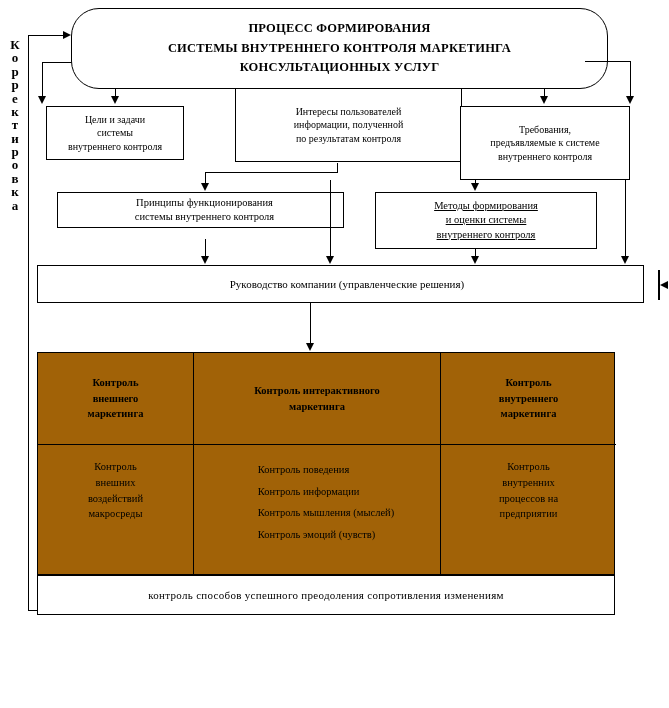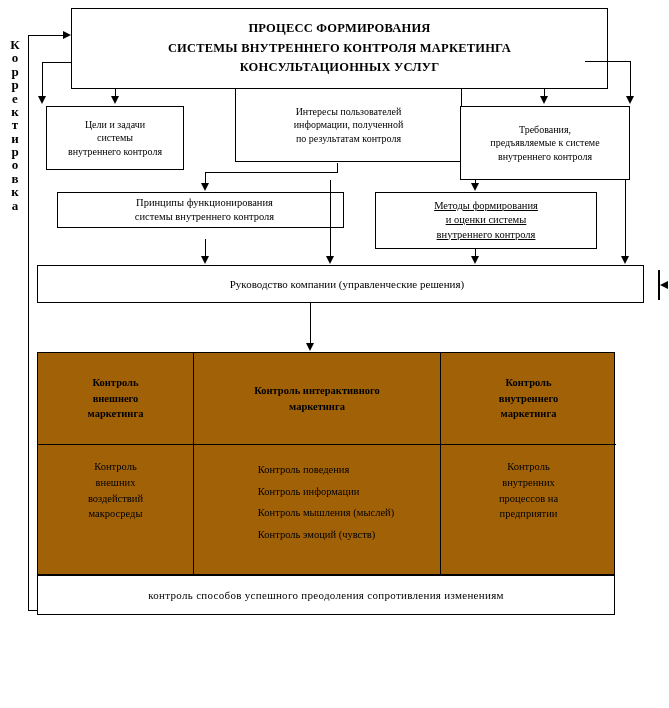--- a/index.html
+++ b/index.html
@@ -50,25 +50,25 @@
   }
   .arrow-left {
     position: absolute;
     width: 0; height: 0;
     border-top: 4px solid transparent;
     border-bottom: 4px solid transparent;
     border-right: 8px solid #000;
   }
   #title-box {
     left: 71px; top: 8px; width: 537px; height: 81px;
-    font-weight: bold; font-size: 12.5px; letter-spacing: .2px;
+    font-weight: bold; font-size: 12.5px; letter-spacing: .2px; border-radius: 28px;
   }
   #title-box .inner { line-height: 1.55; }
   .lvl2 { font-size: 10px; }
-  #box-goals   { left: 46px;  top: 106px; width: 138px; height: 64px; }
+  #box-goals   { left: 46px;  top: 106px; width: 138px; height: 54px; }
   #box-interests { left: 235px; top: 88px; width: 227px; height: 74px; font-family: Liberation Serif, serif; }
   #box-require { left: 460px; top: 106px; width: 170px; height: 74px; }
   .lvl3 { font-size: 10.5px; }
   #box-principles { left: 57px;  top: 192px; width: 287px; height: 36px; padding-left: 8px; }
   #box-methods    { left: 375px; top: 192px; width: 222px; height: 57px; text-decoration: underline; }
   #box-management {
     left: 37px; top: 265px; width: 607px; height: 38px; font-size: 11px; padding-left: 13px;
   }
   
   #matrix {

